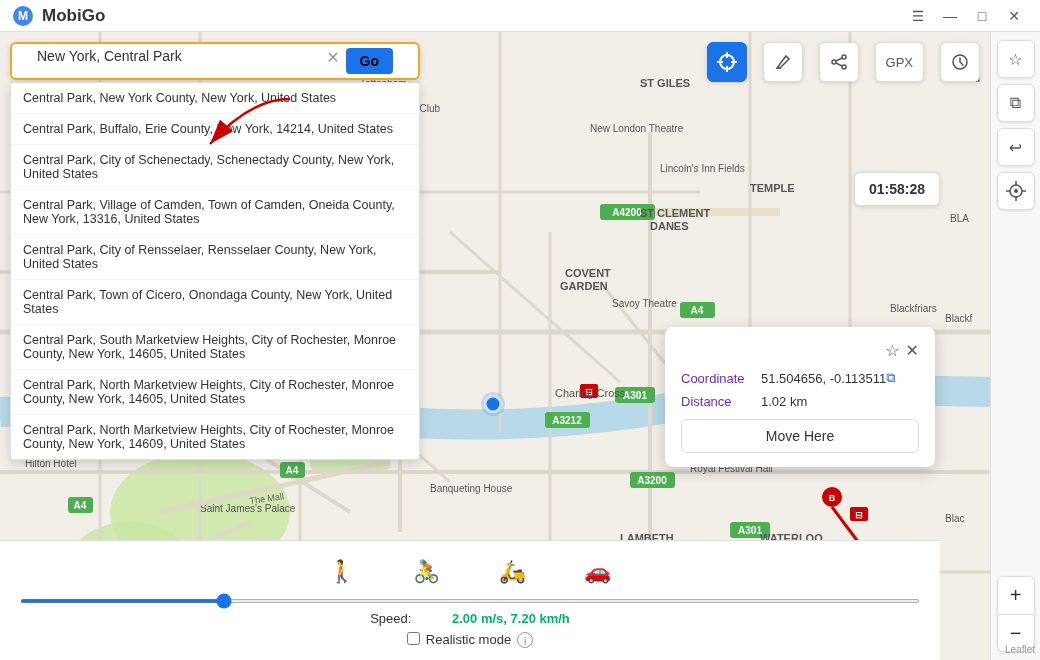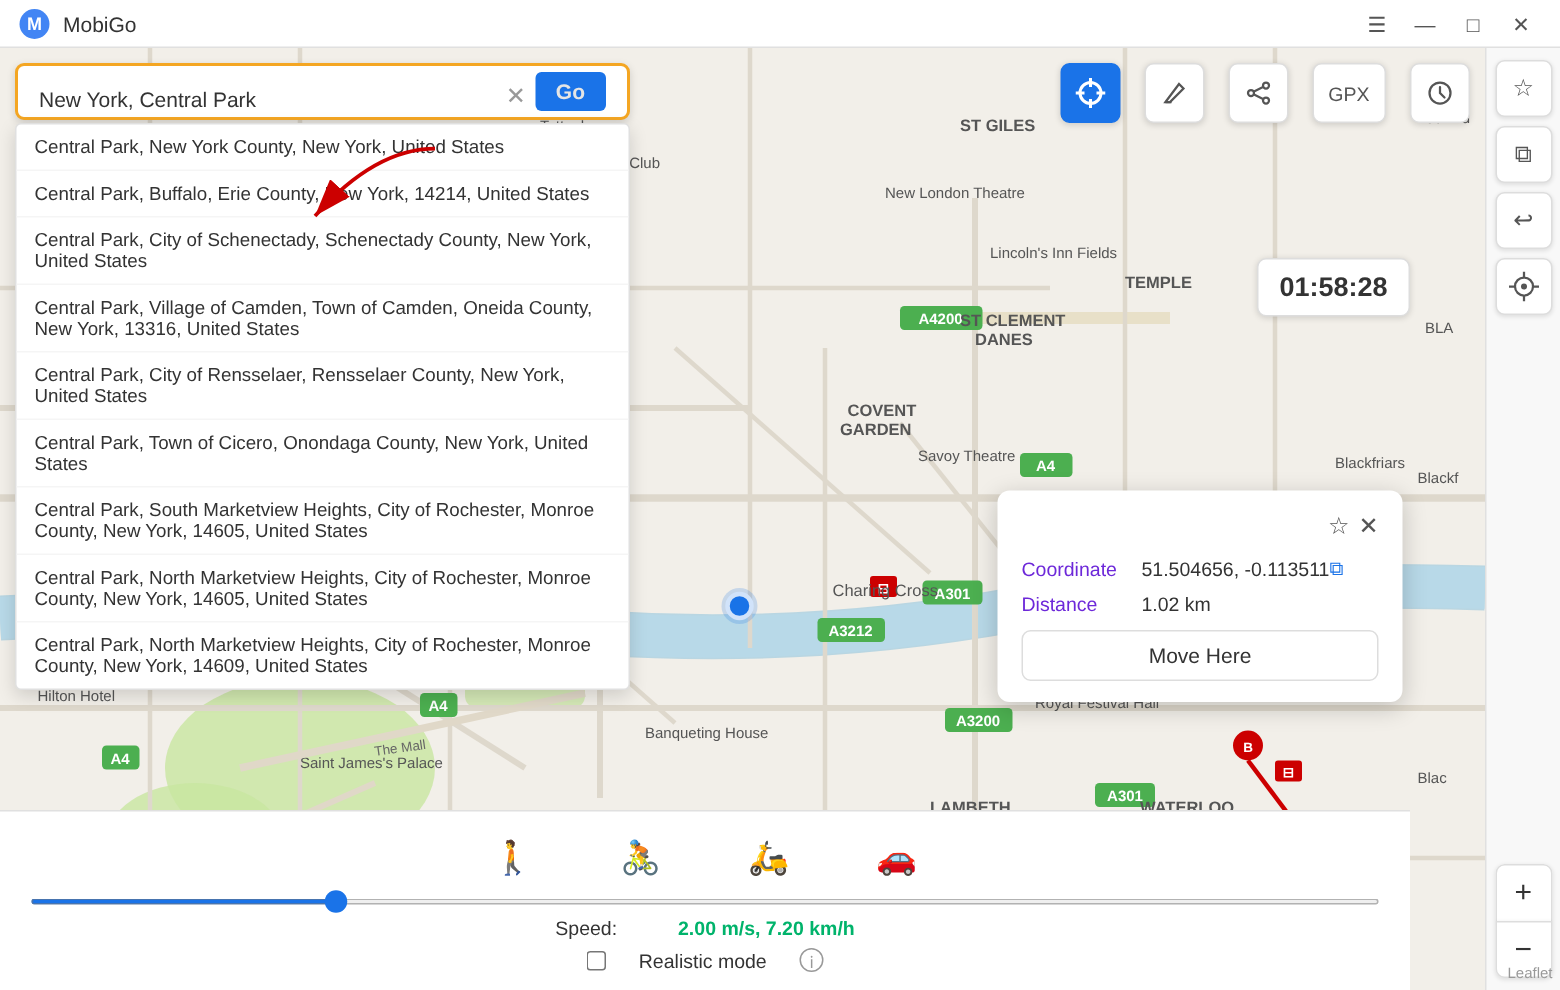--- a/index.html
+++ b/index.html
@@ -6,21 +6,21 @@
     body { width: 1040px; height: 660px; overflow: hidden; font-family: 'Segoe UI', Arial, sans-serif; font-size: 13px; position: relative; }
 
     
     #titlebar {
       display: flex; align-items: center; justify-content: space-between;
       height: 32px; background: #fff; padding: 0 12px;
       border-bottom: 1px solid #e0e0e0; position: relative; z-index: 100;
     }
     #titlebar-left { display: flex; align-items: center; gap: 8px; }
     #titlebar-logo { width: 22px; height: 22px; }
-    #titlebar-title { font-size: 14px; font-weight: 400; color: #333; }
+    #titlebar-title { font-size: 17px; font-weight: 700; color: #333; }
     #titlebar-controls { display: flex; gap: 4px; }
     .title-btn { width: 28px; height: 28px; display: flex; align-items: center; justify-content: center; cursor: pointer; border: none; background: none; font-size: 14px; color: #555; border-radius: 4px; }
 
     
     #main { display: flex; height: calc(660px - 32px); position: relative; }
 
     
     #map-area { flex: 1; position: relative; overflow: hidden; background: #e8e0d8; }
 
     
@@ -47,40 +47,40 @@
       height: 40px; background: #fff; border: 1px solid #ddd;
       border-radius: 6px; display: flex; align-items: center; justify-content: center;
       cursor: pointer; box-shadow: 0 1px 4px rgba(0,0,0,0.15); font-size: 13px; color: #555;
       padding: 0 10px; font-weight: 500;
     }
 
     
     #timer-badge {
       position: absolute; top: 140px; right: 50px; z-index: 50;
       background: #fff; border: 1px solid #ddd; border-radius: 6px;
-      padding: 8px 14px; font-size: 18px; font-weight: 600; color: #333;
+      padding: 8px 14px; font-size: 14px; font-weight: 600; color: #333;
       box-shadow: 0 1px 4px rgba(0,0,0,0.15);
     }
 
     
     #search-panel {
       position: absolute; top: 10px; left: 10px; z-index: 60;
       width: 410px;
     }
     #search-box {
-      display: flex; align-items: flex-end; background: #fff;
+      display: flex; align-items: flex-start; background: #fff;
       border: 2px solid #f4a623; border-radius: 6px;
-      padding: 4px 14px; box-shadow: 0 2px 6px rgba(0,0,0,0.15);
+      padding: 4px 25px; box-shadow: 0 2px 6px rgba(0,0,0,0.15);
     }
     #search-input {
       flex: 1; border: none; outline: none; font-size: 14px; color: #333; background: transparent;
     }
     #search-clear { color: #999; cursor: pointer; font-size: 16px; margin-right: 6px; }
     #search-go-btn {
-      background: #1a73e8; color: #e5e5e5; border: none; border-radius: 4px;
+      background: #1a73e8; color: #000000; border: none; border-radius: 4px;
       padding: 5px 14px; font-size: 14px; font-weight: 600; cursor: pointer;
     }
 
     
     #red-arrow {
       position: absolute; top: 52px; left: 180px; z-index: 65;
       pointer-events: none;
     }
 
     
@@ -121,21 +121,21 @@
     }
     #transport-modes {
       display: flex; justify-content: center; gap: 50px; margin-bottom: 10px;
     }
     .transport-btn { font-size: 22px; cursor: pointer; color: #555; background: none; border: none; padding: 4px; }
     .transport-btn.active { color: #1a73e8; }
     #speed-slider-row { display: flex; align-items: center; gap: 10px; margin-bottom: 8px; }
     #speed-slider { flex: 1; height: 4px; accent-color: #1a73e8; cursor: pointer; }
     #speed-info { text-align: center; font-size: 13px; color: #333; margin-bottom: 6px; }
     .speed-highlight { color: #00b36b; font-weight: 600; margin-left: 37px; }
-    #realistic-row { display: flex; align-items: center; gap: 22px; justify-content: center; font-size: 13px; color: #333; }
+    #realistic-row { display: flex; align-items: flex-start; gap: 6px; justify-content: center; font-size: 13px; color: #333; }
     .info-circle { width: 16px; height: 16px; border-radius: 50%; border: 1px solid #999; display: inline-flex; align-items: center; justify-content: center; font-size: 11px; color: #999; cursor: pointer; }
 
     
     #right-panel {
       width: 50px; background: #f8f8f8; border-left: 1px solid #e0e0e0;
       display: flex; flex-direction: column; align-items: center; padding: 8px 0; gap: 6px;
       position: relative; z-index: 50;
     }
     .right-btn {
       width: 38px; height: 38px; background: #fff; border: 1px solid #ddd;

